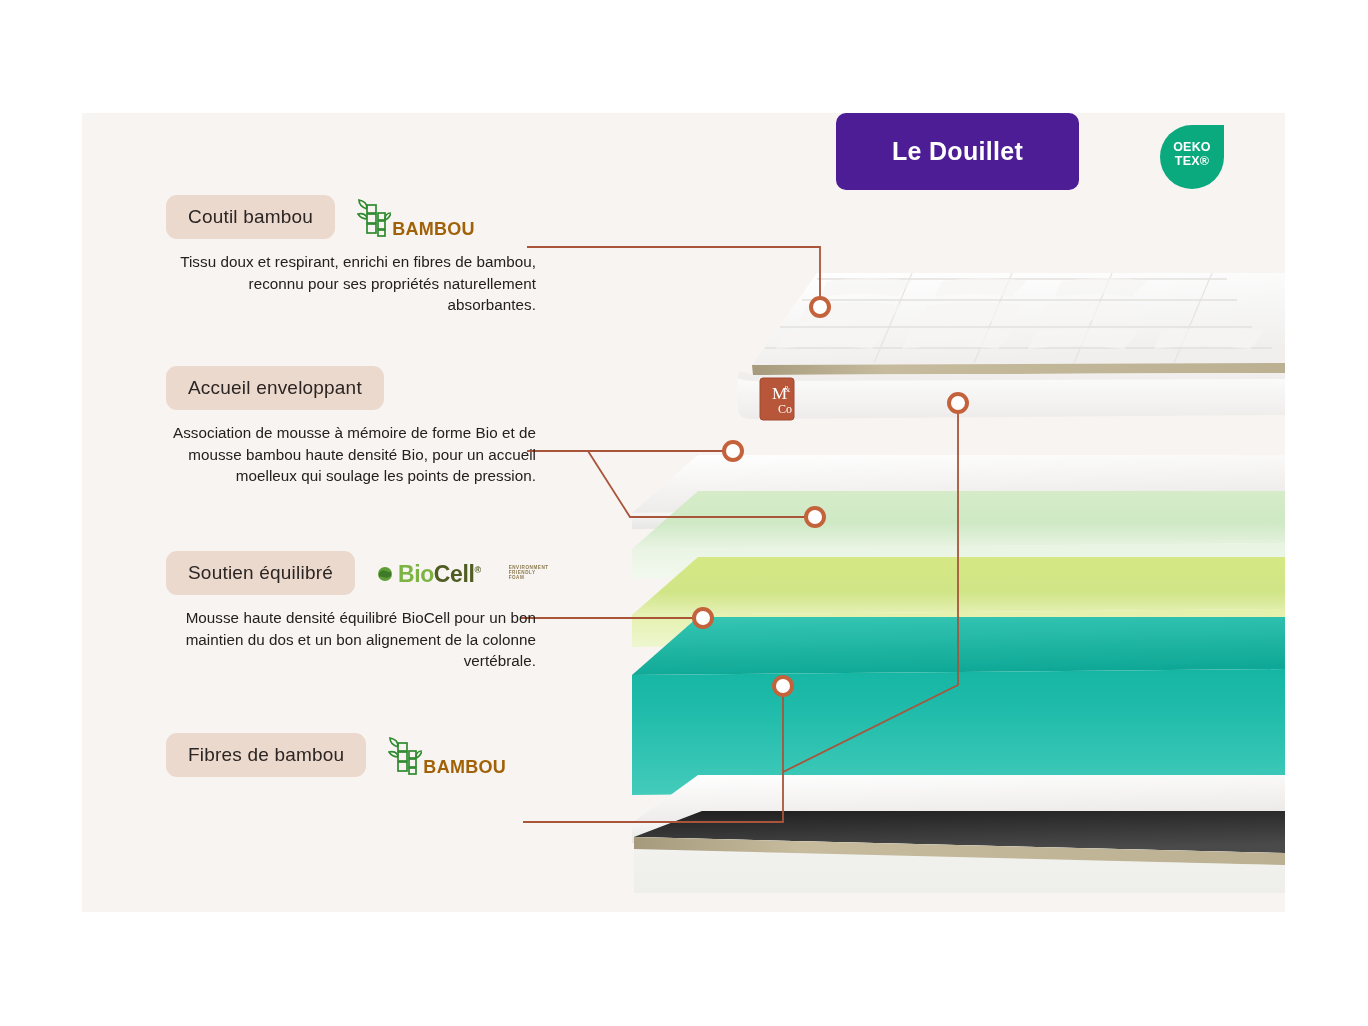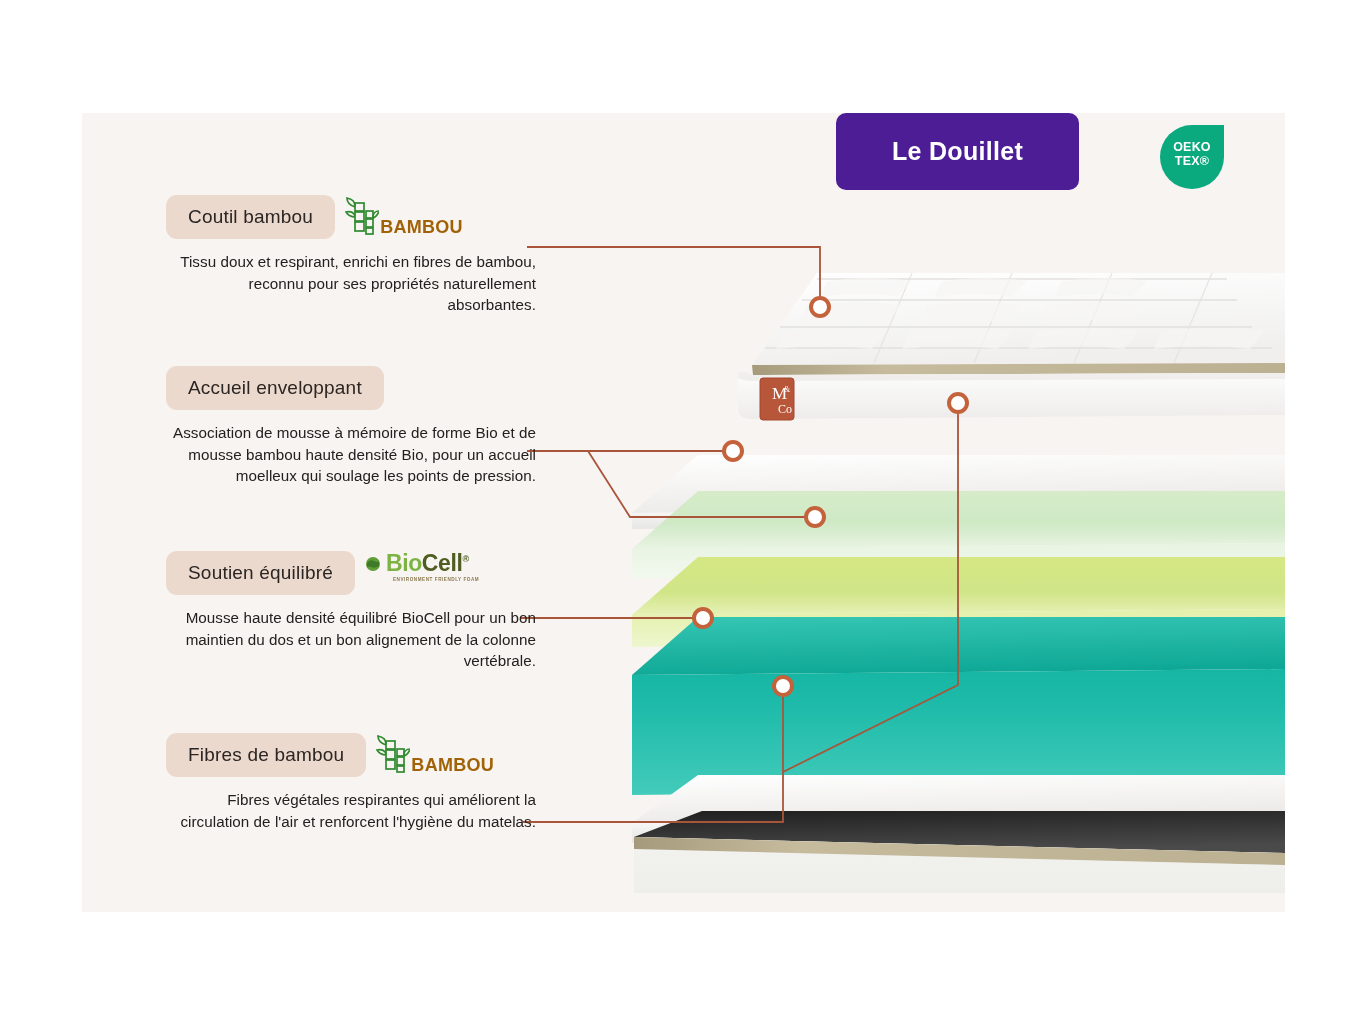--- a/index.html
+++ b/index.html
@@ -77,22 +77,22 @@
   }
 
   
   .feature {
     position: absolute;
     left: 84px;
     width: 370px;
   }
   .chip-row {
     display: flex;
-    align-items: flex-start;
-    gap: 10px;
+    align-items: center;
+    gap: 22px;
   }
   .chip {
     background: #ecd9cd;
     border-radius: 11px;
     padding: 11px 22px;
     font-size: 19px;
     color: #2b2523;
     white-space: nowrap;
     letter-spacing: .2px;
   }
@@ -117,21 +117,21 @@
     font-size: 18px;
     font-weight: bold;
     letter-spacing: .3px;
     line-height: 1;
     transform: translateY(-1px);
   }
 
   
   .biocell {
     display: flex;
-    flex-direction: column;
+    flex-direction: row;
     transform: translateY(1px);
   }
   .biocell .top {
     display: flex;
     align-items: center;
     gap: 5px;
   }
   .biocell .word {
     font-size: 23px;
     font-weight: bold;
@@ -432,16 +432,15 @@
             <rect x="21" y="22" width="7" height="8"></rect>
             <rect x="21" y="31" width="7" height="6"></rect>
             <path d="M10 10 C4 8 2 4 2 1 C7 2 10 5 10 9"></path>
             <path d="M10 20 C6 20 3 18 1 15 C5 14 9 15 10 19"></path>
             <path d="M28 21 C31 20 33 17 34 14 C30 14 28 17 28 20"></path>
           </g>
         </svg>
         <span class="word">BAMBOU</span>
       </div>
     </div>
-    <div class="desc">Fibres végétales respirantes qui améliorent la circulation de l'air et renforcent l'hygiène du matelas.</div>
   </div>
 
 </div>
 
 </body></html>

